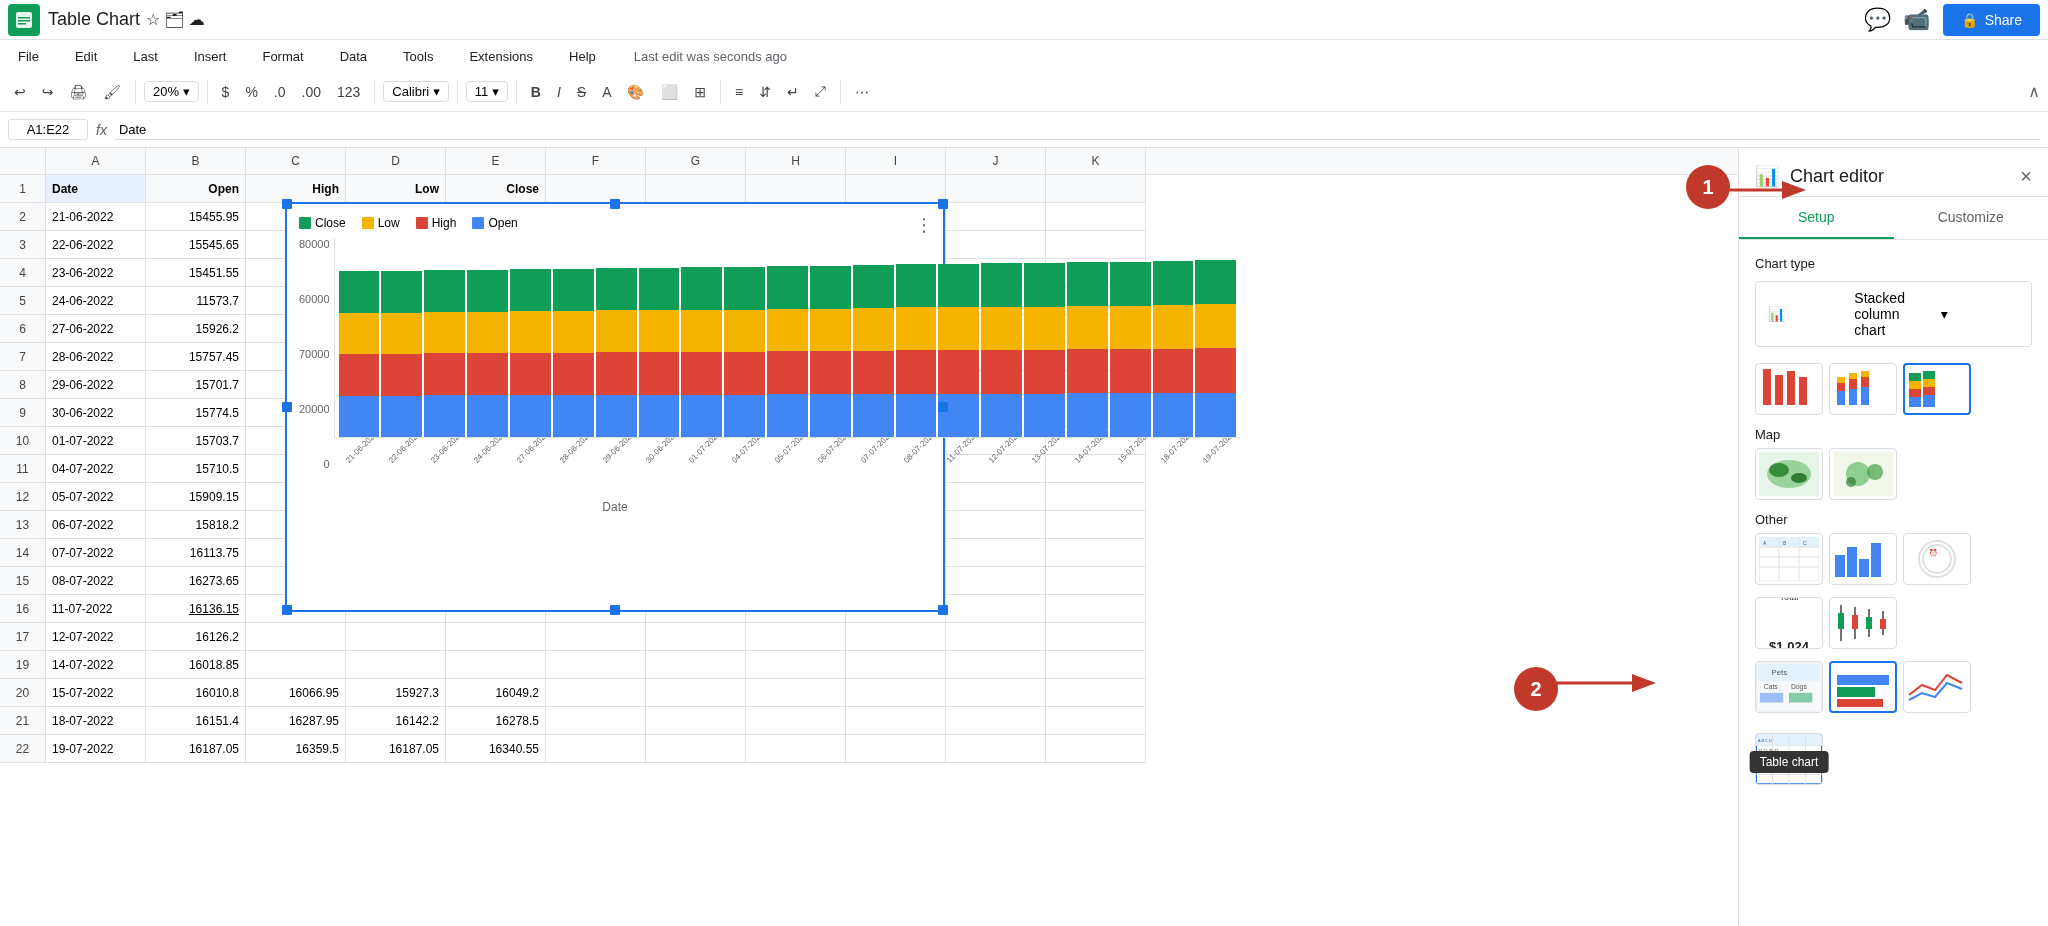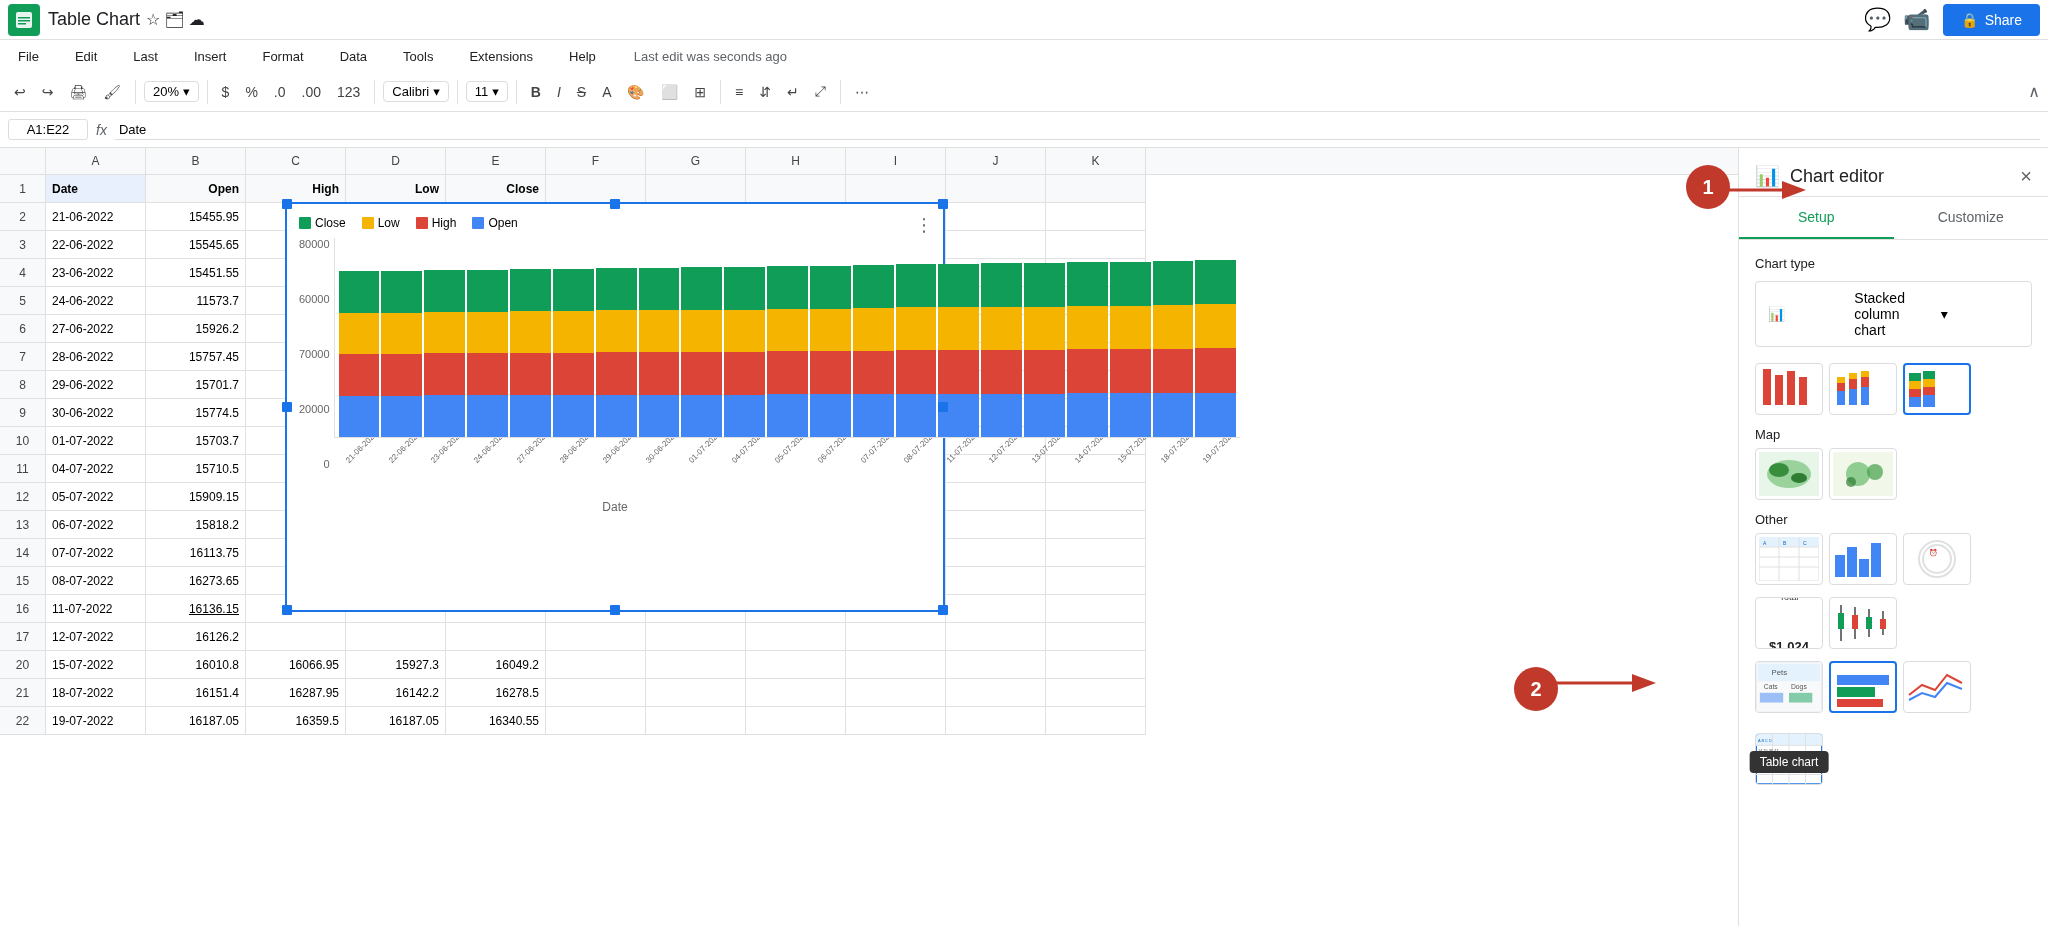--- a/index.html
+++ b/index.html
@@ -452,20 +452,34 @@
               <div class="cell cell-num" style="min-width: 100px;"></div>
               <div class="cell cell-num" style="min-width: 100px;"></div>
               <div class="cell" style="min-width: 100px;"></div>
               <div class="cell" style="min-width: 100px;"></div>
               <div class="cell" style="min-width: 100px;"></div>
               <div class="cell" style="min-width: 100px;"></div>
               <div class="cell" style="min-width: 100px;"></div>
               <div class="cell" style="min-width: 100px;"></div>
             </div>
             <div class="sheet-row">
+              <div class="row-num">19</div>
+              <div class="cell cell-date" style="min-width: 100px;">14-07-2022</div>
+              <div class="cell cell-num" style="min-width: 100px;">16018.85</div>
+              <div class="cell cell-num" style="min-width: 100px;"></div>
+              <div class="cell cell-num" style="min-width: 100px;"></div>
+              <div class="cell cell-num" style="min-width: 100px;"></div>
+              <div class="cell" style="min-width: 100px;"></div>
+              <div class="cell" style="min-width: 100px;"></div>
+              <div class="cell" style="min-width: 100px;"></div>
+              <div class="cell" style="min-width: 100px;"></div>
+              <div class="cell" style="min-width: 100px;"></div>
+              <div class="cell" style="min-width: 100px;"></div>
+            </div>
+            <div class="sheet-row">
               <div class="row-num">20</div>
               <div class="cell cell-date" style="min-width: 100px;">15-07-2022</div>
               <div class="cell cell-num" style="min-width: 100px;">16010.8</div>
               <div class="cell cell-num" style="min-width: 100px;">16066.95</div>
               <div class="cell cell-num" style="min-width: 100px;">15927.3</div>
               <div class="cell cell-num" style="min-width: 100px;">16049.2</div>
               <div class="cell" style="min-width: 100px;"></div>
               <div class="cell" style="min-width: 100px;"></div>
               <div class="cell" style="min-width: 100px;"></div>
               <div class="cell" style="min-width: 100px;"></div>

